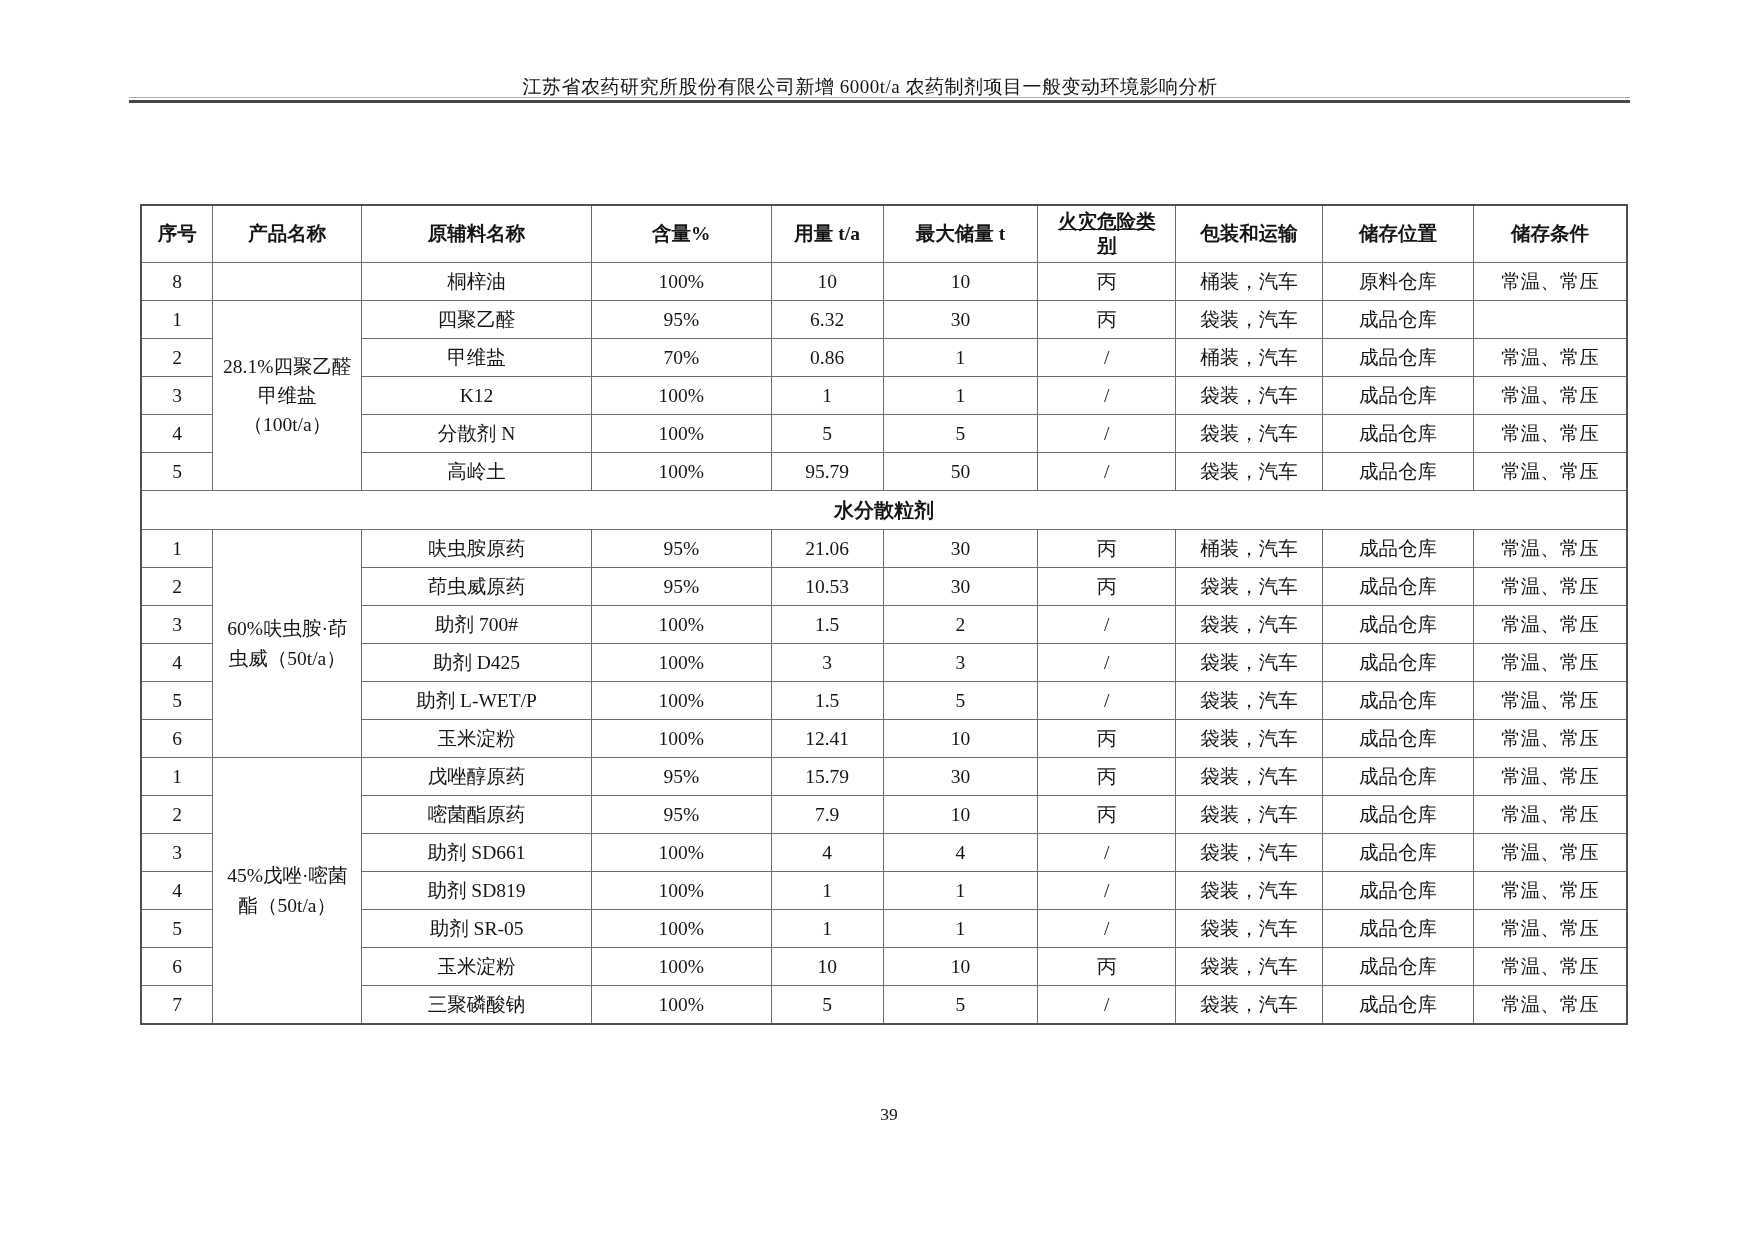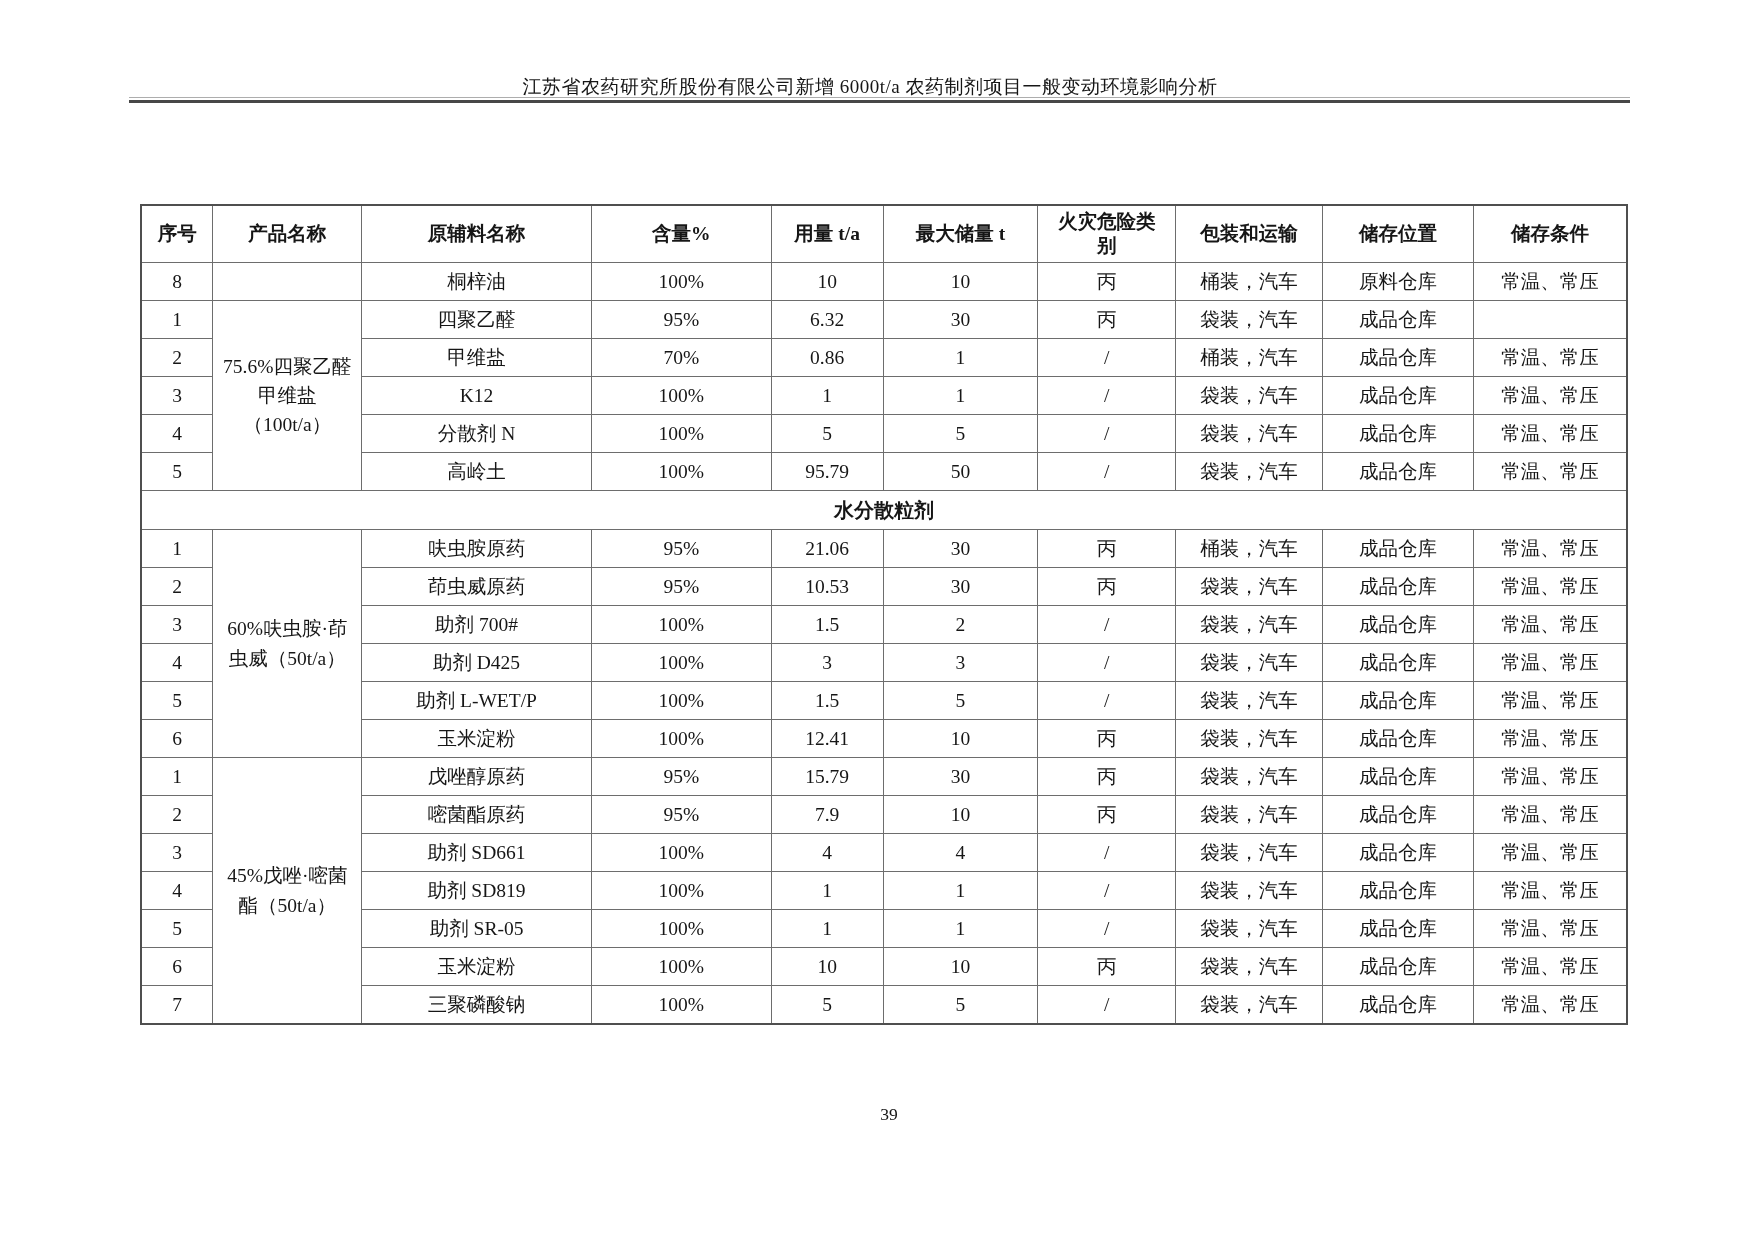--- a/index.html
+++ b/index.html
@@ -29,21 +29,21 @@
     border:1.5px solid #6d6d6d;
     text-align:center; vertical-align:middle;
     padding:1px 3px;
     font-size:19.5px;
     line-height:1.3;
     overflow:hidden;
   }
   .materials { border:2.5px solid #4f4f4f;margin-top:44px; }
   .materials thead th { font-weight:bold; height:54px; }
   .materials thead th span { display:inline-block; line-height:1.25; }
-  .materials thead th.narrow span { max-width:5.4em; }
+  .materials thead th.narrow span { max-width:5.4em;text-decoration:underline; }
   .materials tbody td { height:35px; }
   .materials td.product-cell { line-height:1.5; padding:1px 6px; }
   .materials tr.divider-row td { font-weight:bold; font-size:20px; height:36px;text-align:center; }
   .page-number {
     position:absolute; top:1104px; left:0; width:1778px;
     text-align:center; font-size:17.5px;
   }
 </style>
 </head>
 <body>
@@ -86,21 +86,21 @@
         <td>100%</td>
         <td>10</td>
         <td>10</td>
         <td>丙</td>
         <td>桶装，汽车</td>
         <td>原料仓库</td>
         <td>常温、常压</td>
       </tr>
       <tr>
         <td>1</td>
-        <td class="product-cell" rowspan="5">75.6%四聚乙醛甲维盐（100t/a）</td>
+        <td class="product-cell" rowspan="5">28.1%四聚乙醛甲维盐（100t/a）</td>
         <td>四聚乙醛</td>
         <td>95%</td>
         <td>6.32</td>
         <td>30</td>
         <td>丙</td>
         <td>袋装，汽车</td>
         <td>成品仓库</td>
         <td></td>
       </tr>
       <tr>

